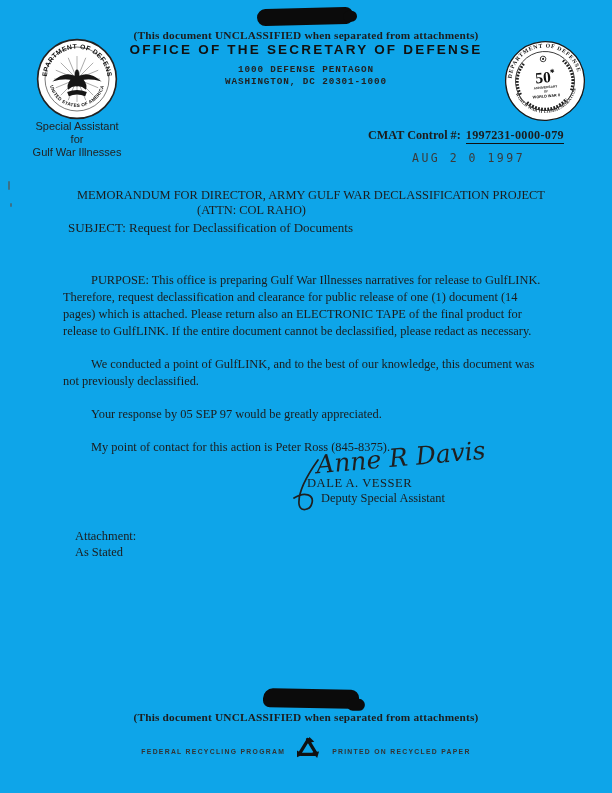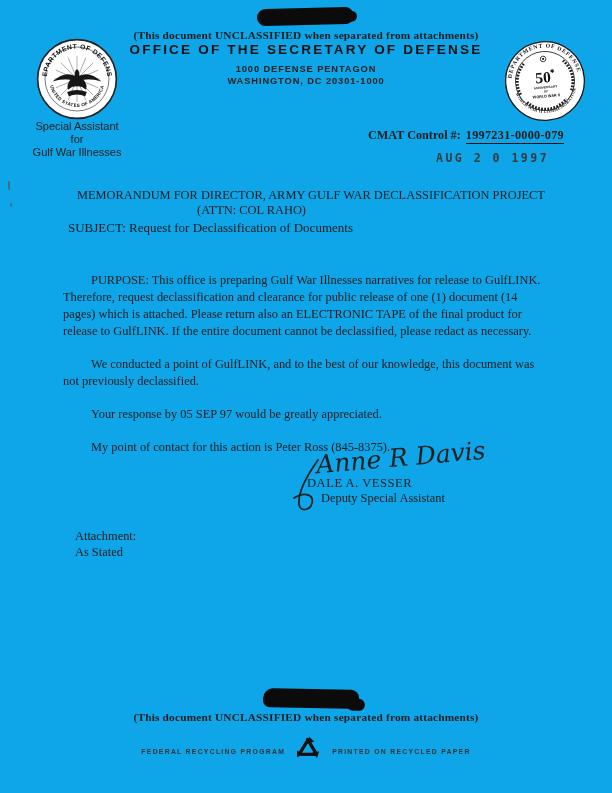--- a/index.html
+++ b/index.html
@@ -36,40 +36,40 @@
     position:absolute;left:0;right:0;top:29px;text-align:center;
     font-weight:bold;font-size:11.3px;letter-spacing:0.2px;
   }
   .office-line{
     position:absolute;left:0;right:0;top:42px;text-align:center;
     font-family:"Liberation Sans", sans-serif;font-weight:bold;
     font-size:13.5px;letter-spacing:2.2px;color:#111;
   }
   .addr-block{
     position:absolute;left:0;right:0;top:64px;text-align:center;
-    font-family:Liberation Sans, sans-serif;font-weight:bold;
+    font-family:Liberation Mono, monospace;font-weight:bold;
     font-size:9.3px;letter-spacing:0.9px;line-height:11.5px;color:#222;
   }
   
   .seal-left{position:absolute;left:36px;top:38px;width:82px;height:82px;}
   .seal-left-caption{
     position:absolute;left:17px;top:120px;width:120px;text-align:center;
     font-family:"Liberation Sans", sans-serif;font-size:11px;line-height:13px;color:#222;
   }
   .seal-right{position:absolute;left:504px;top:40px;width:82px;height:82px;transform:rotate(-5deg);}
   
   .cmat{
     position:absolute;left:368px;top:128px;
     font-size:12.2px;font-weight:bold;white-space:nowrap;
   }
   .cmat .val{border-bottom:1.6px solid #111;padding-bottom:1px;margin-left:5px;letter-spacing:0.3px;}
   .date-stamp{
-    position:absolute;left:436px;top:151px;
+    position:absolute;left:412px;top:151px;
     font-family:"DejaVu Sans Mono", monospace;
-    font-size:11.5px;letter-spacing:2.5px;color:#3a3a3a;white-space:nowrap;font-weight:bold;
+    font-size:11.5px;letter-spacing:2.5px;color:#3a3a3a;white-space:nowrap;
   }
   
   .memo-to-1{position:absolute;left:77px;top:188px;font-size:12.4px;white-space:nowrap;}
   .memo-to-2{position:absolute;left:197px;top:203px;font-size:12.4px;white-space:nowrap;}
   .memo-subject{position:absolute;left:68px;top:220px;font-size:13px;white-space:nowrap;}
   .memo-paras{position:absolute;left:63px;top:272px;width:489px;}
   .memo-paras p{
     margin:0 0 16px 0;font-size:12.4px;line-height:17px;text-indent:28px;
   }
   

